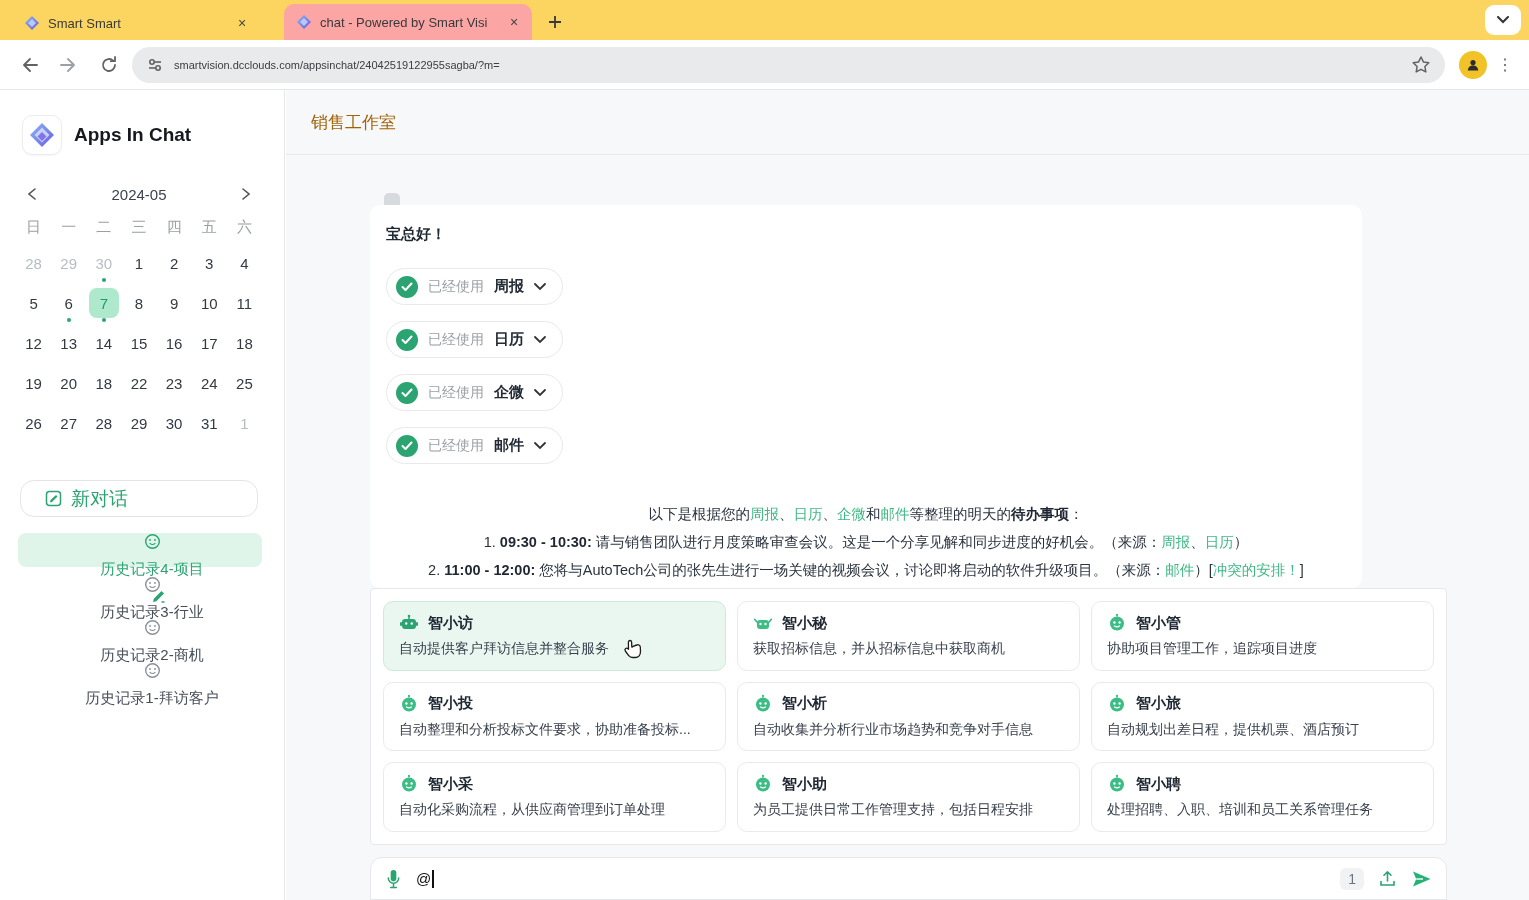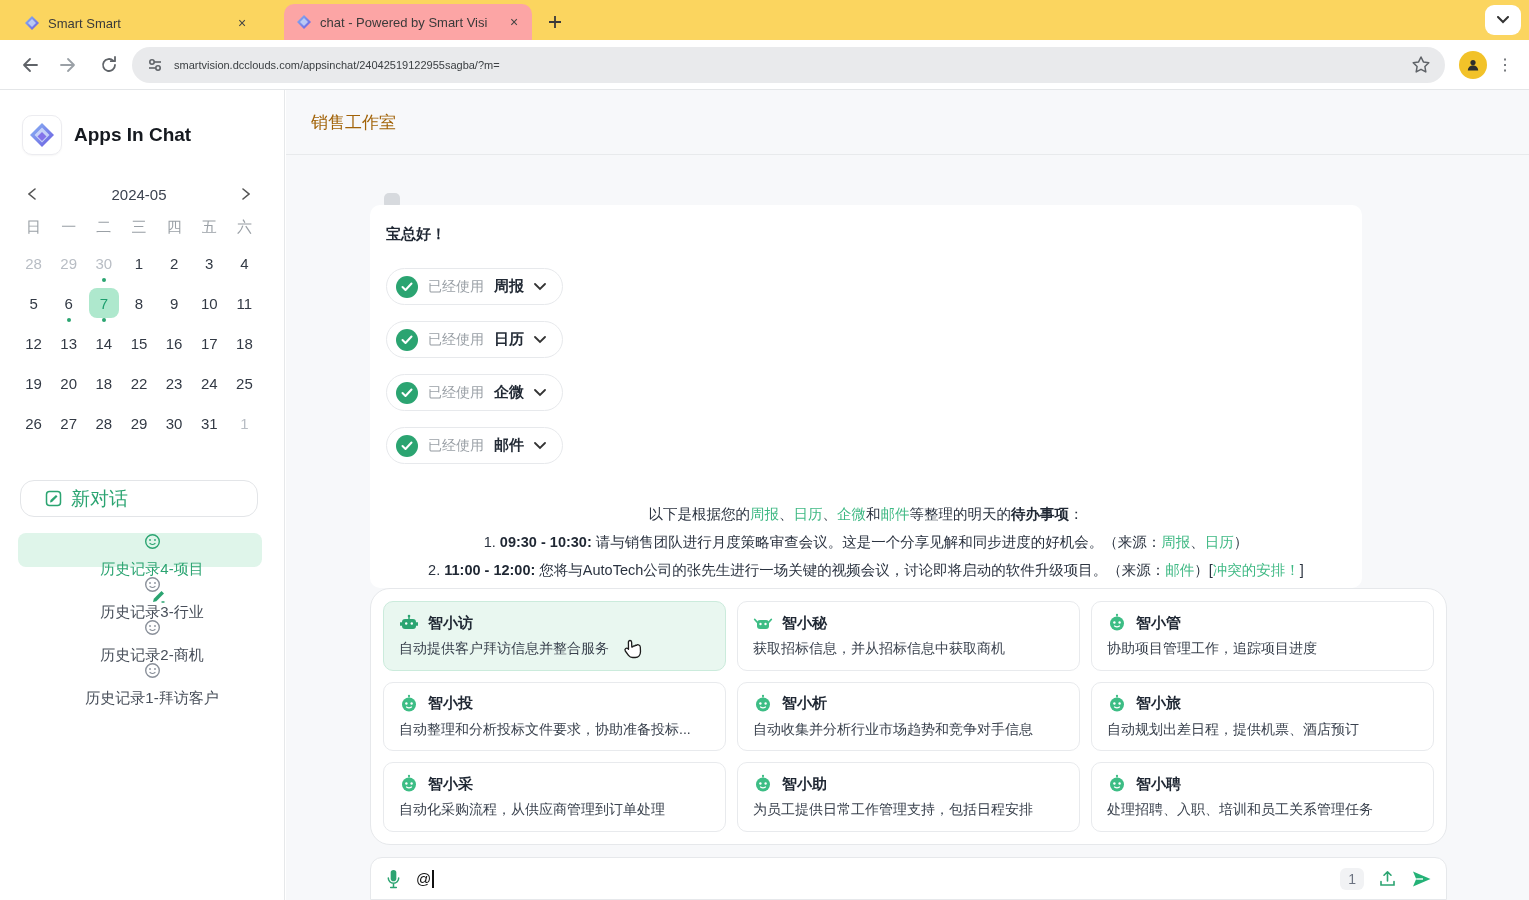--- a/index.html
+++ b/index.html
@@ -68,21 +68,21 @@
   .chk { width:22px; height:22px; border-radius:50%; background:#2BA471; display:flex; align-items:center; justify-content:center; }
   .chip .st { font-size:14px; color:#9aa0a6; }
   .chip .tool { font-size:15px; font-weight:bold; color:#222a35; }
   .chip .cv { color:#333; display:flex; }
 
   .para { margin-top:20px; font-size:14.5px; line-height:28px; color:#2b3340; }
   .para .lnk { color:#3fb984; }
   .para b { color:#1f2733; }
   .todo { white-space:nowrap; overflow:hidden;text-align:center; }
 
-  .agents { position:absolute; left:84px; top:498px; width:1077px; height:257px; background:#fff; border:1px solid #e6e8eb; border-radius:20px; padding:12px; display:grid; grid-template-columns:repeat(3,1fr); gap:11px; }
+  .agents { position:absolute; left:84px; top:498px; width:1077px; height:257px; background:#fff; border:1px solid #e6e8eb; border-radius:4px; padding:12px; display:grid; grid-template-columns:repeat(3,1fr); gap:11px; }
   .agent { border:1px solid #e8eaed; border-radius:10px; padding:11px 15px; background:#fff; cursor:pointer; }
   .agent.hl { background:#e9f7f0; border-color:#cbebdc; }
   .a-head { display:flex; align-items:center; gap:9px; }
   .a-name { font-size:15px; font-weight:bold; color:#1f2733; }
   .a-desc { margin-top:7px; font-size:14px; color:#39414d; white-space:nowrap; overflow:hidden; }
   .a-ic { display:flex; }
 
   .cursor { position:absolute; left:336px; top:548px; }
 
   .inputbar { position:absolute; left:84px; top:767px; width:1077px; height:43px; background:#fff; border:1px solid #e6e8eb; border-radius:12px 12px 0 0; display:flex; align-items:center; padding:0 14px; }

